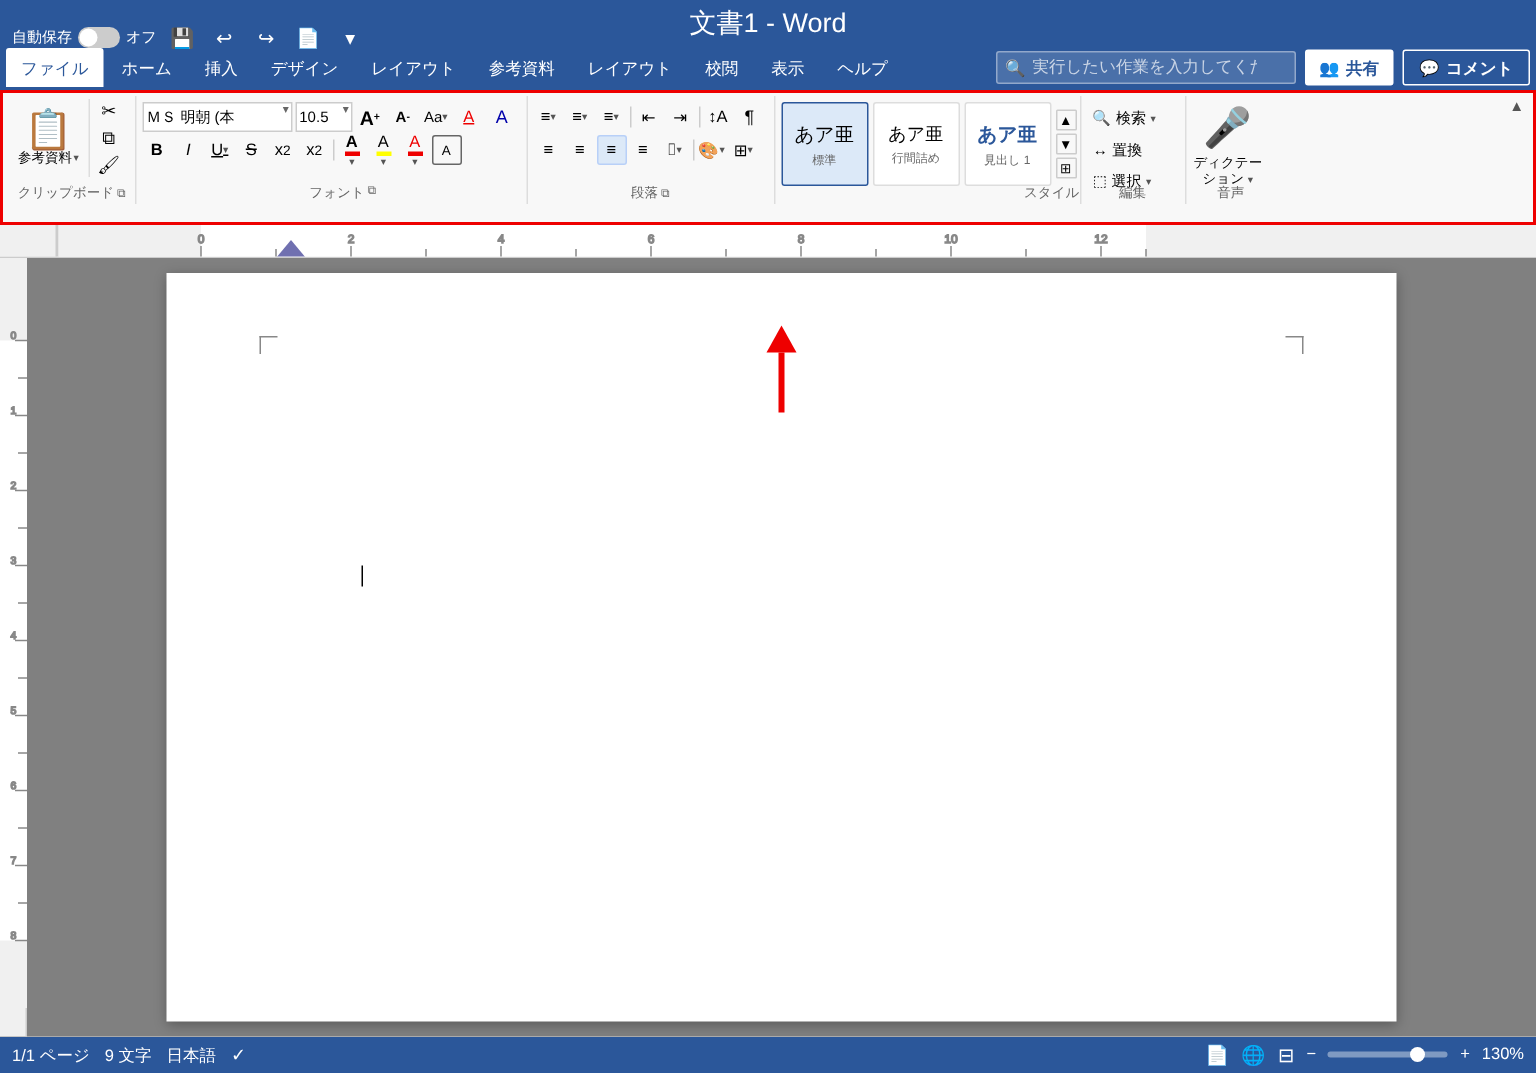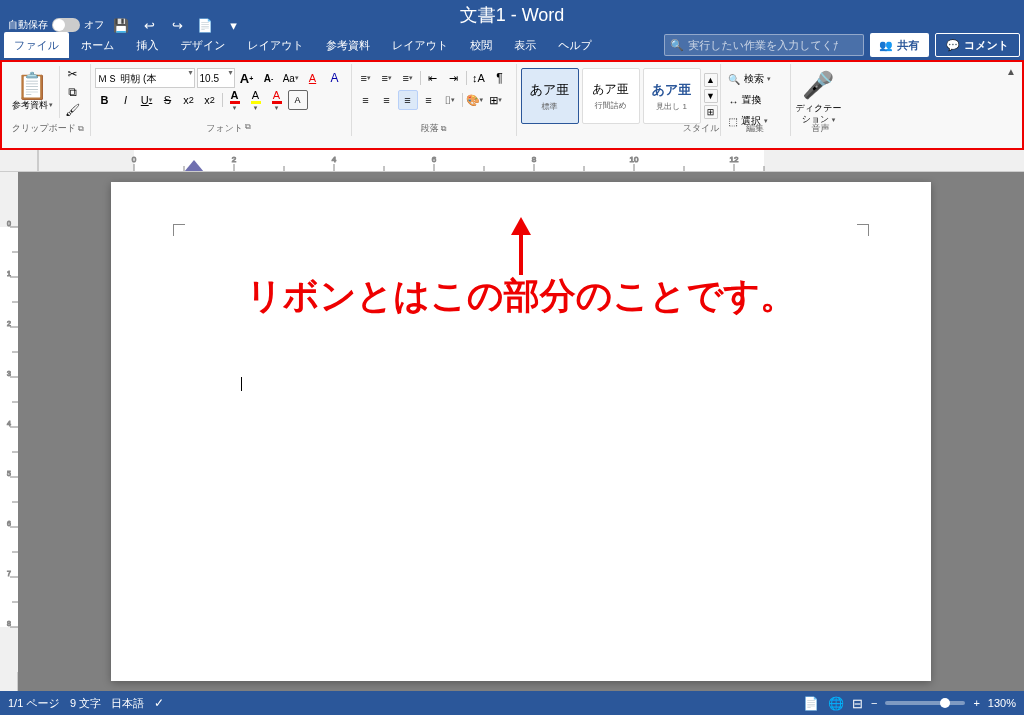--- a/index.html
+++ b/index.html
@@ -632,21 +632,20 @@
     <div id="document">
 
       <div class="corner-mark corner-tl"></div>
       <div class="corner-mark corner-tr"></div>
 
       <div class="arrow-up">
         <div class="arrow-head"></div>
         <div class="arrow-shaft"></div>
       </div>
 
-      <div class="doc-annotation">リボンとはこの部分のことです。</div>
 
       <div class="text-cursor"></div>
     </div>
   </div>
 </div>
 
 <div id="status-bar">
   <span>1/1 ページ</span>
   <span>9 文字</span>
   <span>日本語</span>

